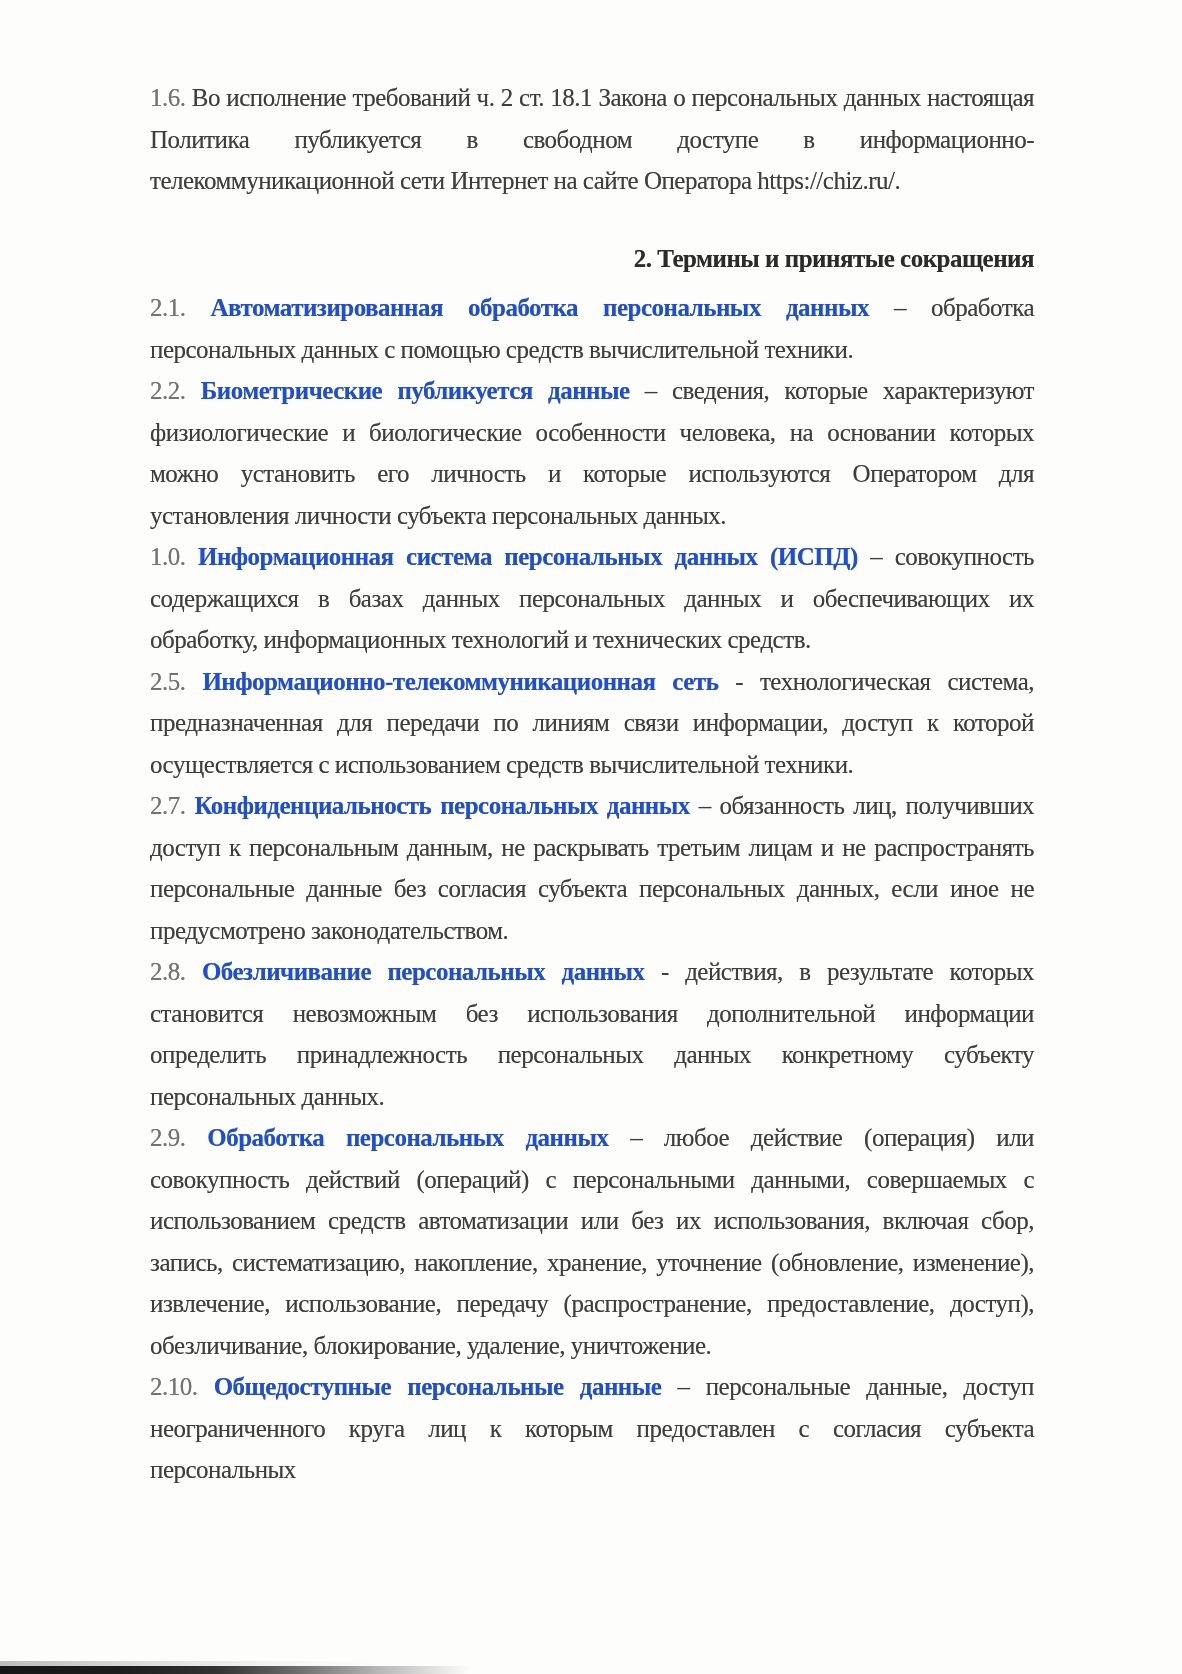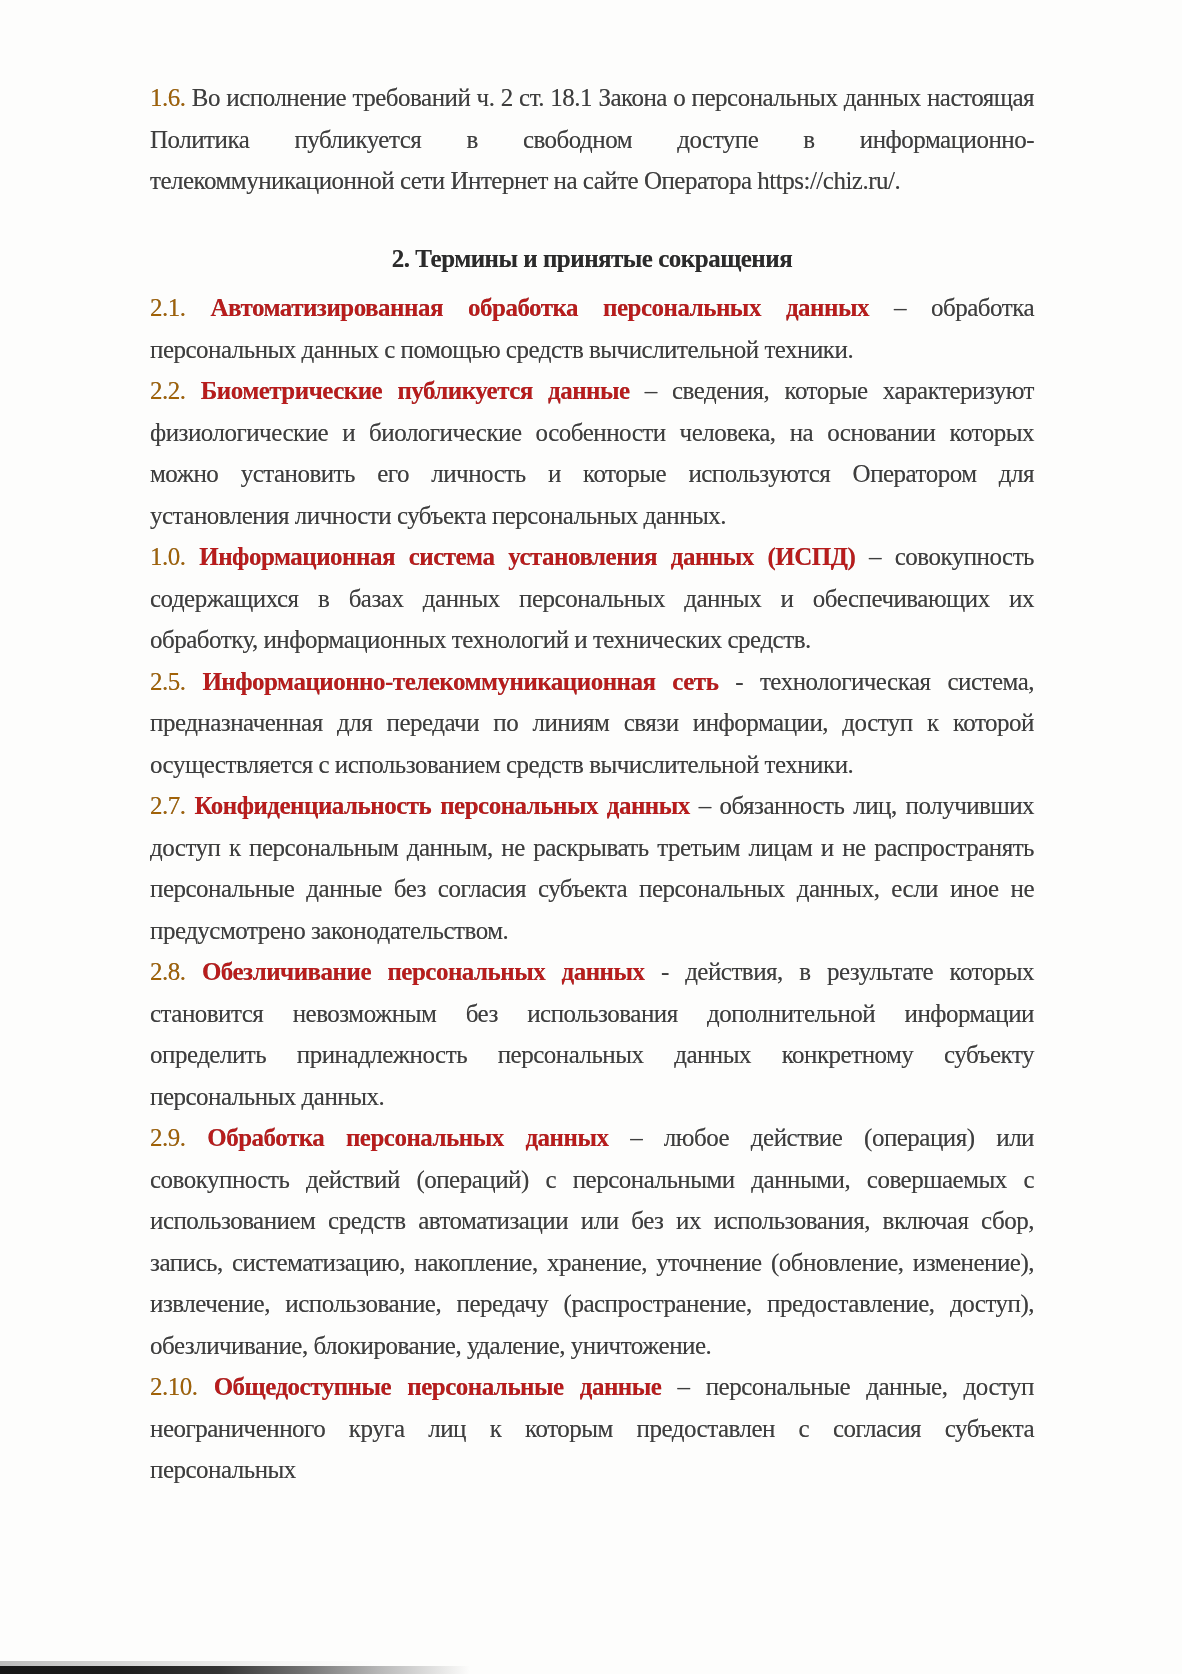--- a/index.html
+++ b/index.html
@@ -19,27 +19,27 @@
     right: 148px;
     top: 77px;
     font-size: 25px;
     line-height: 41.5px;
     letter-spacing: -0.5px;
     text-align: justify;
     text-shadow: 0 0 0.5px rgba(60,60,60,0.55);
   }
   .content p { margin: 0; }
   .section-heading {
-    text-align: center;
+    text-align: right;
     font-weight: bold;
     color: #2b2b2b;
     margin: 36px 0 8px 0 !important;
   }
-  .term-name { font-weight: bold; color: #b91c1c; }
-  .num { color: #a16207; }
+  .term-name { font-weight: bold; color: #1d4ed8; }
+  .num { color: #737373; }
   .scan-bar {
     position: absolute;
     bottom: 0;
     left: 0;
     height: 8px;
     width: 470px;
     background: linear-gradient(to right,
       #161616 0px, #1d1d1d 120px, #343434 220px,
       #6f6f6f 300px, #b8b8b8 380px, rgba(253,253,252,0) 470px);
   }
@@ -62,21 +62,21 @@
 
     <p><span class="num">1.6.</span> <span>Во исполнение требований ч. 2 ст. 18.1 Закона о персональных данных настоящая Политика публикуется в свободном доступе в информационно-телекоммуникационной сети Интернет на сайте Оператора </span><span>https://chiz.ru/</span><span>.</span></p>
 
     <p class="section-heading">2. Термины и принятые сокращения</p>
 
     <p><span class="num">2.1.</span> <span class="term-name">Автоматизированная обработка персональных данных</span><span> – обработка персональных данных с помощью средств вычислительной техники.</span></p>
 
     <p><span class="num">2.2.</span> <span class="term-name">Биометрические публикуется данные</span><span> – сведения, которые характеризуют физиологические и биологические особенности человека, на основании которых можно установить его личность и которые используются Оператором для установления личности субъекта персональных данных.</span></p>
 
 
-    <p><span class="num">1.0.</span> <span class="term-name">Информационная система установления данных (ИСПД)</span><span> – совокупность содержащихся в базах данных персональных данных и обеспечивающих их обработку, информационных технологий и технических средств.</span></p>
+    <p><span class="num">1.0.</span> <span class="term-name">Информационная система персональных данных (ИСПД)</span><span> – совокупность содержащихся в базах данных персональных данных и обеспечивающих их обработку, информационных технологий и технических средств.</span></p>
 
     <p><span class="num">2.5.</span> <span class="term-name">Информационно-телекоммуникационная сеть</span><span> - технологическая система, предназначенная для передачи по линиям связи информации, доступ к которой осуществляется с использованием средств вычислительной техники.</span></p>
 
 
     <p><span class="num">2.7.</span> <span class="term-name">Конфиденциальность персональных данных</span><span> – обязанность лиц, получивших доступ к персональным данным, не раскрывать третьим лицам и не распространять персональные данные без согласия субъекта персональных данных, если иное не предусмотрено законодательством.</span></p>
 
     <p><span class="num">2.8.</span> <span class="term-name">Обезличивание персональных данных</span><span> - действия, в результате которых становится невозможным без использования дополнительной информации определить принадлежность персональных данных конкретному субъекту персональных данных.</span></p>
 
     <p><span class="num">2.9.</span> <span class="term-name">Обработка персональных данных</span><span> – любое действие (операция) или совокупность действий (операций) с персональными данными, совершаемых с использованием средств автоматизации или без их использования, включая сбор, запись, систематизацию, накопление, хранение, уточнение (обновление, изменение), извлечение, использование, передачу (распространение, предоставление, доступ), обезличивание, блокирование, удаление, уничтожение.</span></p>
 

